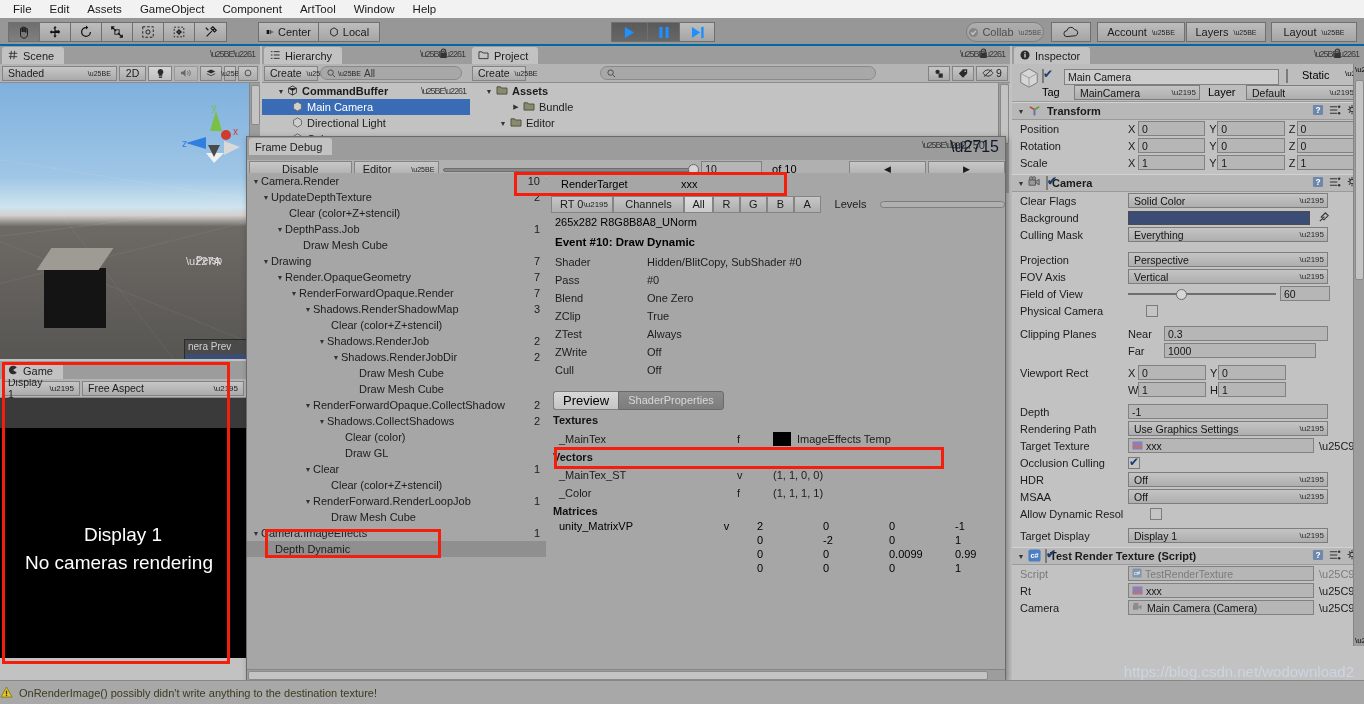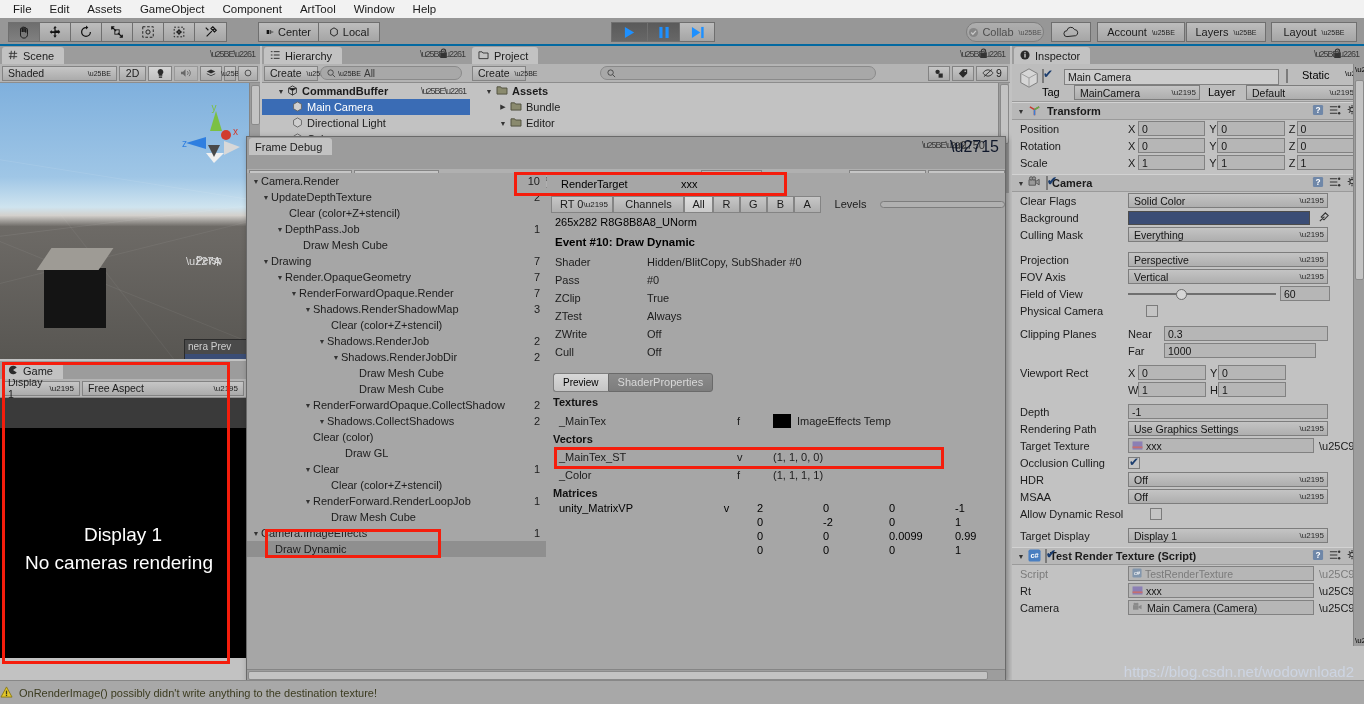--- a/index.html
+++ b/index.html
@@ -110,21 +110,21 @@
     height:18px; background:#b8b8b8; border-top:1px solid #d2d2d2; border-bottom:1px solid #9a9a9a;
     display:flex; align-items:center; font-weight:bold; font-size:11px; color:#1b1b1b; padding-left:4px;
   }
   .hdr-icons { margin-left:auto; display:flex; gap:5px; padding-right:6px; align-items:center; }
 
   
   #framedebug {
     position:absolute; left:246px; top:136px; width:760px; height:545px;
     background:#a6a6a6; border:1px solid #6a6a6a; box-shadow:2px 2px 6px rgba(0,0,0,0.35);
   }
-  #fd-tabstrip { height:32px; background:#9c9c9c; position:relative;text-align:center; }
+  #fd-tabstrip { height:23px; background:#9c9c9c; position:relative;text-align:center; }
   #fd-toolbar {
     height:19px; background:#b0b0b0; border-bottom:1px solid #8a8a8a;
     display:flex; align-items:center; gap:0;
   }
   .fd-tb-btn {
     height:17px; background:linear-gradient(#c7c7c7,#adadad); border:1px solid #848484;
     display:flex; align-items:center; justify-content:center; font-size:11px; color:#1b1b1b;
   }
   #fd-tree {
     position:absolute; left:0; top:36px; width:299px; bottom:16px;
@@ -518,21 +518,21 @@
   <div style="position:absolute; left:0; top:37px; right:0; bottom:0;">
     <div class="row" style="padding-left:14px;">
       <span class="tri open"></span>
       <span style="margin:0 4px 0 2px">
         <svg width="12" height="10" viewBox="0 0 13 11">
             <path d="M1 10V2h4l1 1.3h6V10z" fill="#8a8a6e" stroke="#4d4d3c"></path>
           </svg>
       </span>
       <span style="font-weight:bold">Assets</span>
     </div>
-    <div class="row" style="padding-left:28px;">
+    <div class="row" style="padding-left:41px;">
       <span class="tri closed"></span>
       <span style="margin:0 4px 0 2px">
         <svg width="12" height="10" viewBox="0 0 13 11">
             <path d="M1 10V2h4l1 1.3h6V10z" fill="#8a8a6e" stroke="#4d4d3c"></path>
           </svg>
       </span>
       <span>Bundle</span>
     </div>
     <div class="row" style="padding-left:28px;">
       <span class="tri open"></span>
@@ -647,21 +647,21 @@
     <div class="fdrow" style="padding-left:56px;">
         <span class="tri open"></span>
         <span style="max-width:200px; overflow:hidden;">RenderForwardOpaque.CollectShadow</span>
         <span class="fdnum">2</span>
       </div>
     <div class="fdrow" style="padding-left:70px;">
         <span class="tri open"></span>
         <span>Shadows.CollectShadows</span>
         <span class="fdnum">2</span>
       </div>
-    <div class="fdrow" style="padding-left:66px;">
+    <div class="fdrow" style="padding-left:98px;">
         <span>Clear (color)</span>
       </div>
     <div class="fdrow" style="padding-left:98px;">
         <span>Draw GL</span>
       </div>
     <div class="fdrow" style="padding-left:56px;">
         <span class="tri open"></span>
         <span>Clear</span>
         <span class="fdnum">1</span>
       </div>
@@ -675,21 +675,21 @@
       </div>
     <div class="fdrow" style="padding-left:84px;">
         <span>Draw Mesh Cube</span>
       </div>
     <div class="fdrow" style="padding-left:4px;">
         <span class="tri open"></span>
         <span>Camera.ImageEffects</span>
         <span class="fdnum">1</span>
       </div>
     <div class="fdrow sel" style="padding-left:28px;">
-        <span>Draw Dynamic</span>
+        <span>Depth Dynamic</span>
       </div>
   </div>
 
   <div id="fd-detail">
 
     <div style="height:22px; display:flex; align-items:center; padding-left:14px; font-size:11px;">
       <span style="width:120px;">RenderTarget</span>
       <span>xxx</span>
     </div>
 
@@ -728,38 +728,42 @@
 
     <div class="drow">
         <span class="dlbl">Shader</span>
         <span>Hidden/BlitCopy, SubShader #0</span>
       </div>
     <div class="drow">
         <span class="dlbl">Pass</span>
         <span>#0</span>
       </div>
     <div class="drow">
+        <span class="dlbl">Blend</span>
+        <span>One Zero</span>
+      </div>
+    <div class="drow">
         <span class="dlbl">ZClip</span>
         <span>True</span>
       </div>
     <div class="drow">
         <span class="dlbl">ZTest</span>
         <span>Always</span>
       </div>
     <div class="drow">
         <span class="dlbl">ZWrite</span>
         <span>Off</span>
       </div>
     <div class="drow">
         <span class="dlbl">Cull</span>
         <span>Off</span>
       </div>
 
     <div style="height:22px; display:flex; align-items:center; padding-left:6px; margin-top:10px;">
-      <div style="height:19px; padding:0 9px; display:flex; align-items:center; background:linear-gradient(#d8d8d8,#c4c4c4); border:1px solid #7d7d7d; border-right:none; border-radius:3px 0 0 3px; font-size:10px;">
+      <div style="height:19px; padding:0 9px; display:flex; align-items:center; background:linear-gradient(#d8d8d8,#c4c4c4); border:1px solid #7d7d7d; border-right:none; border-radius:3px 0 0 3px; font-size:13px;">
         <span>Preview</span>
       </div>
       <div style="height:19px; padding:0 9px; display:flex; align-items:center; background:linear-gradient(#8b8b8b,#7d7d7d); border:1px solid #6a6a6a; border-radius:0 3px 3px 0; font-size:11px; color:#d8d8d8;">
         <span>ShaderProperties</span>
       </div>
     </div>
 
     <div style="height:18px; line-height:18px;" class="sectitle">Textures</div>
     <div class="drow" style="height:19px;">
       <span style="width:190px; padding-left:12px;">_MainTex</span>

